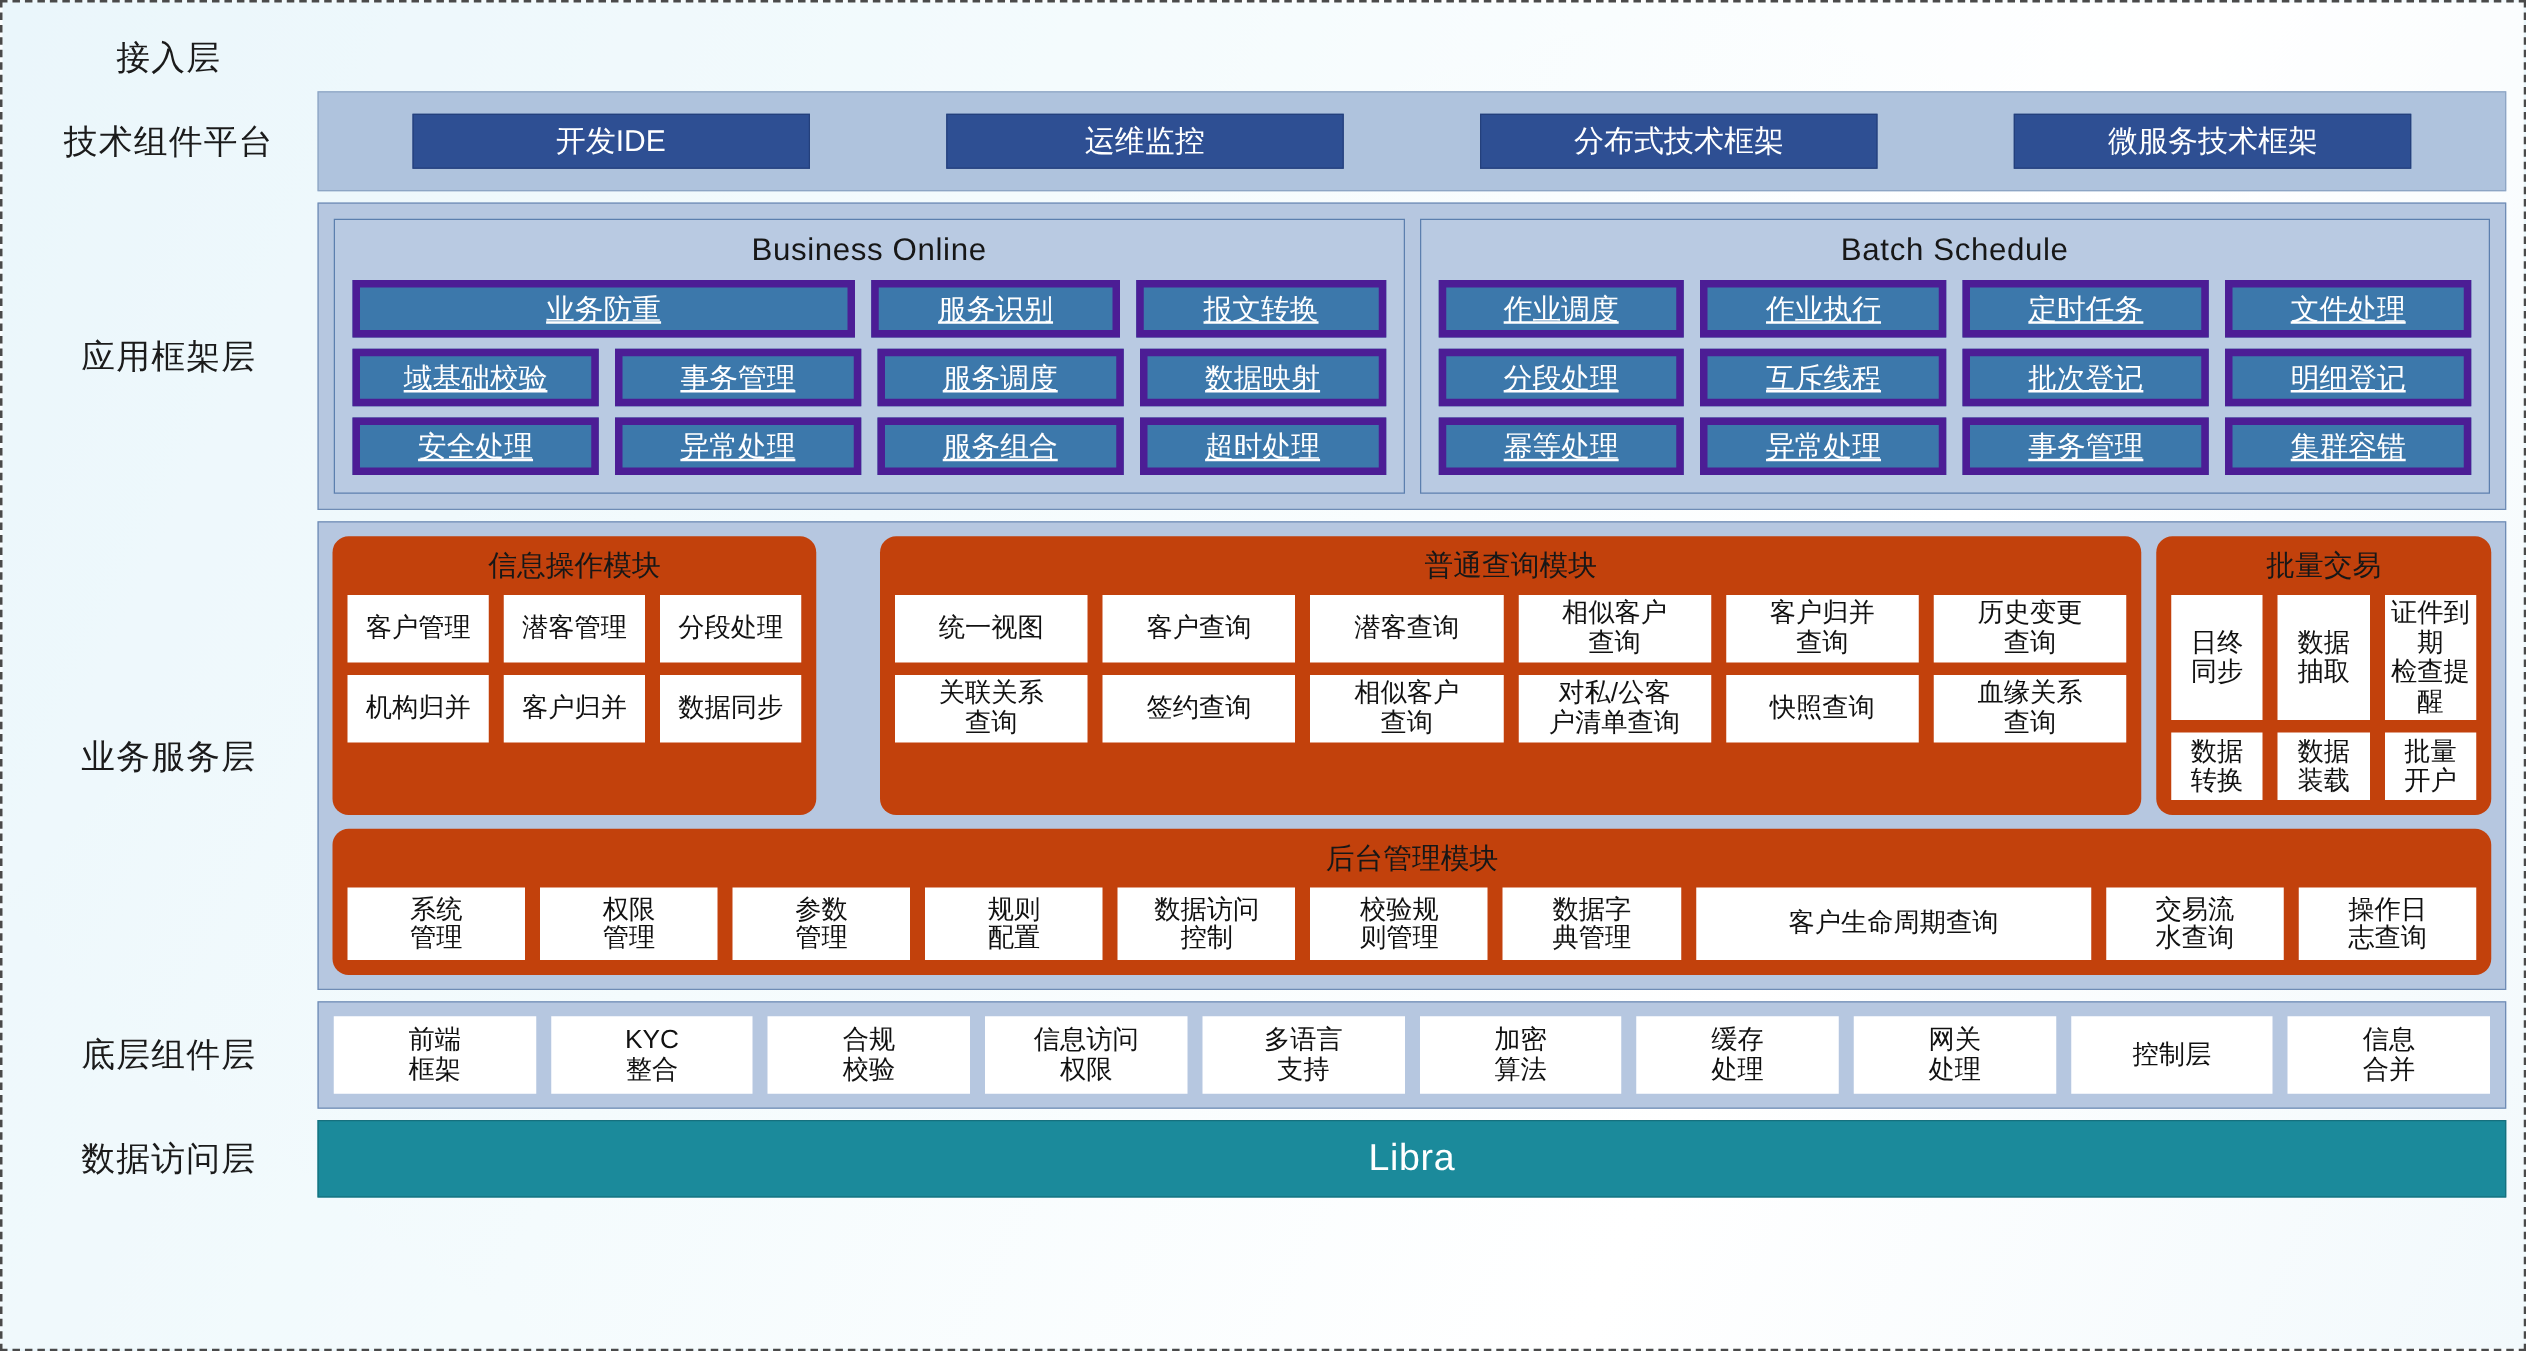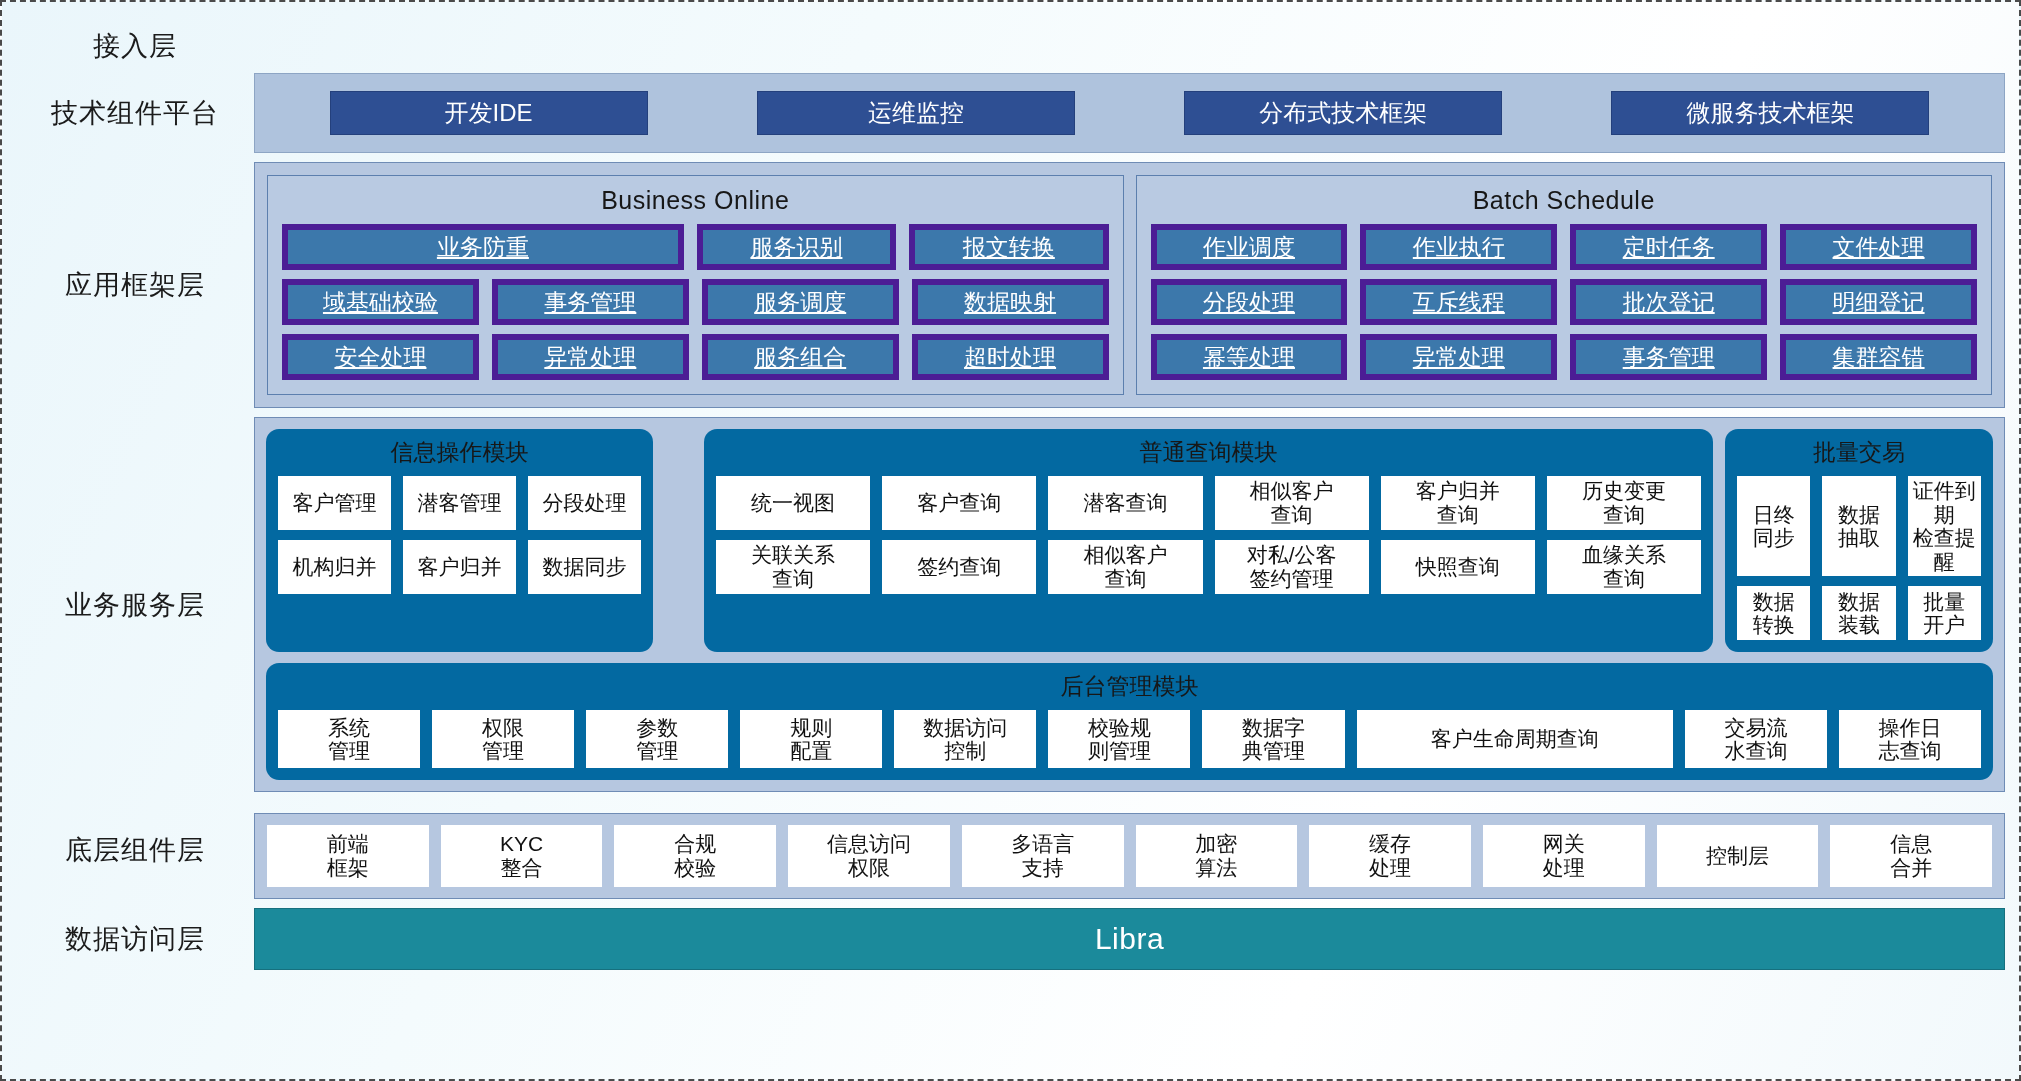--- a/index.html
+++ b/index.html
@@ -87,21 +87,21 @@
 
   
   .svc-outer {
     background:#b6c7e0;
     border:1.5px solid #6f8cb5;
     padding:11px;
     display:flex; flex-direction:column; gap:11px;
   }
   .svc-row-top { display:flex; gap:12px; }
   .svc-group {
-    background:#0369a1;
+    background:#c2410c;
     border-radius:13px;
     padding:8px 12px 12px 12px;
   }
   .svc-title {
     text-align:center; font-size:23px; color:#171717;
     margin-bottom:8px;
   }
   .svc-grid { display:flex; flex-direction:column; gap:10px; }
   .svc-line { display:flex; gap:12px; }
   .svc-cell {
@@ -117,21 +117,21 @@
   #group-query  { flex:1 1 auto;margin-left:39px; }
   #group-batch  { flex:0 0 268px; }
   #group-admin  { width:100%; }
   #group-admin .svc-cell { min-height:58px; }
 
   
   .comp-strip {
     background:#b6c7e0;
     border:1.5px solid #6f8cb5;
     padding:11px 12px;
-    display:flex; gap:12px;margin-top:12px;
+    display:flex; gap:12px;
   }
   .comp-cell {
     flex:1; min-height:62px;
     background:#ffffff;
     color:#111111; font-size:21px;
     display:flex; align-items:center; justify-content:center;
     text-align:center; line-height:1.14;
     white-space:pre-line;
   }
 
@@ -251,21 +251,21 @@
                   <div class="svc-cell">历史变更
 查询</div>
                 </div>
                 <div class="svc-line">
                   <div class="svc-cell">关联关系
 查询</div>
                   <div class="svc-cell">签约查询</div>
                   <div class="svc-cell">相似客户
 查询</div>
                   <div class="svc-cell">对私/公客
-签约管理</div>
+户清单查询</div>
                   <div class="svc-cell">快照查询</div>
                   <div class="svc-cell">血缘关系
 查询</div>
                 </div>
               </div>
             </div>
             <div class="svc-group" id="group-batch">
               <div class="svc-title">批量交易</div>
               <div class="svc-grid">
                 <div class="svc-line">

